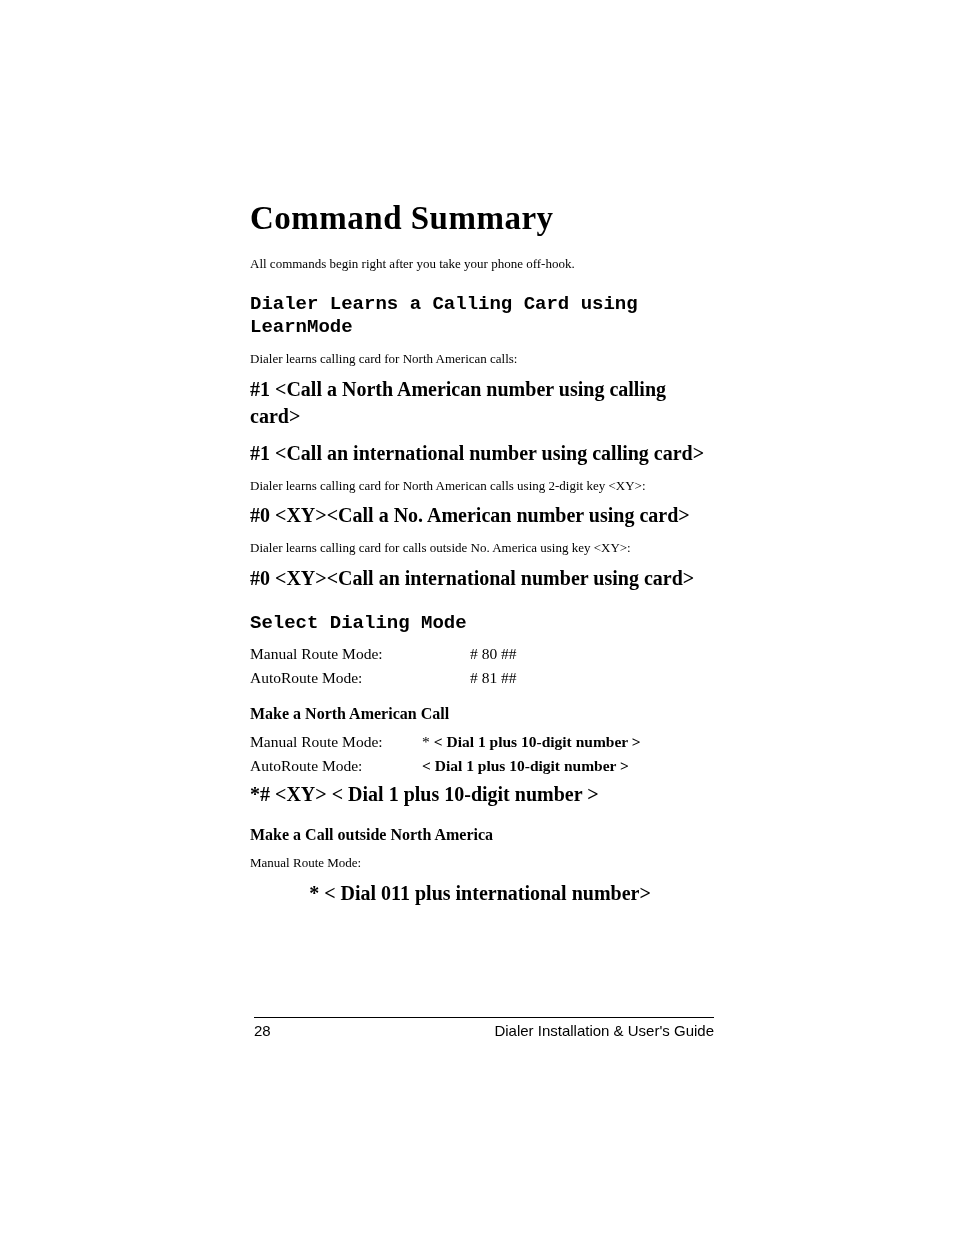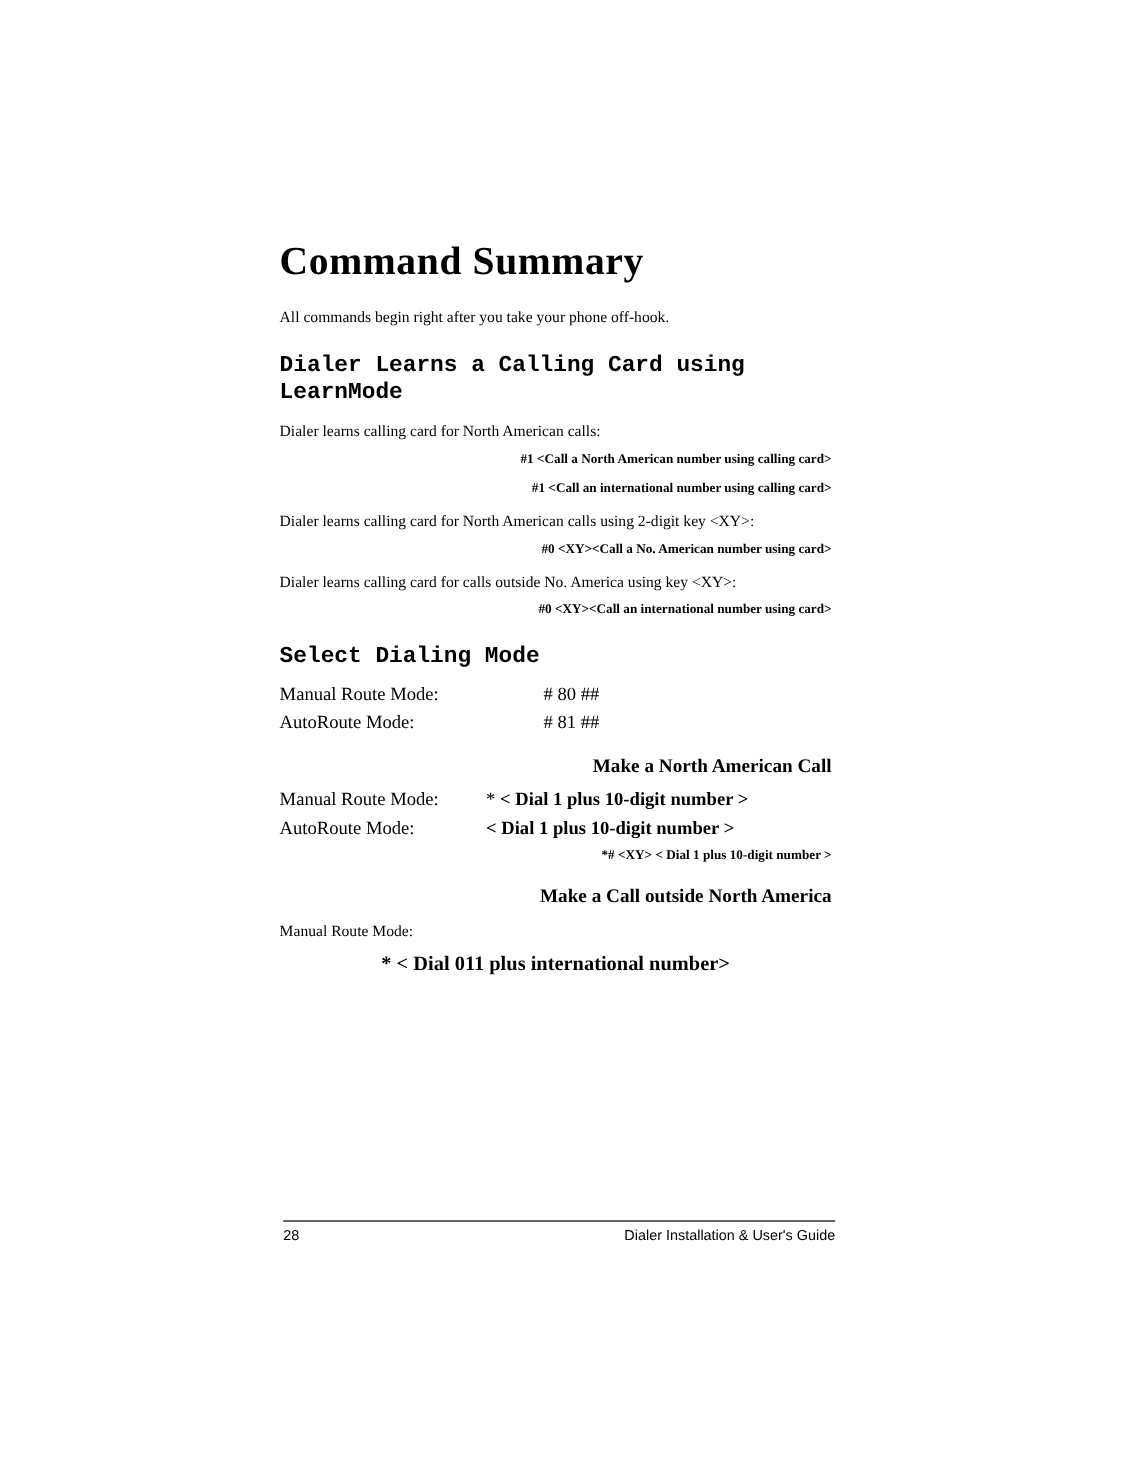--- a/index.html
+++ b/index.html
@@ -7,21 +7,21 @@
     padding: 0;
     background: #ffffff;
     font-family: "Bookman Old Style", "Palatino Linotype", Georgia, serif;
     color: #000;
     width: 954px;
     height: 1235px;
     position: relative;
   }
   .page {
     position: absolute;
-    left: 233px;
+    left: 250px;
     width: 460px;
     top: 200px;
   }
   h1 {
     font-family: "Bookman Old Style", "Century Schoolbook", Georgia, serif;
     font-size: 33px;
     font-weight: bold;
     margin: 0 0 18px 0;
     letter-spacing: 0.5px;
   }
@@ -30,62 +30,60 @@
     font-size: 19px;
     font-weight: bold;
     margin: 20px 0 10px 0;
     line-height: 1.25;
   }
   h3 {
     font-family: "Bookman Old Style", "Century Schoolbook", Georgia, serif;
     font-size: 16px;
     font-weight: bold;
     margin: 18px 0 10px 0;
-    text-align: right;
   }
   p {
     font-size: 13px;
     margin: 8px 0;
     line-height: 1.35;
   }
   .cmd {
     font-family: "Bookman Old Style", "Century Schoolbook", Georgia, serif;
     font-weight: bold;
-    font-size: 11px;
+    font-size: 20px;
     margin: 6px 0 10px 0;
-    text-align: right;
   }
   .row {
     display: flex;
     font-size: 15.5px;
     margin: 6px 0;
   }
   .row .label { width: 220px; }
   .row .value { flex: 1; }
   .row2 { display:flex; font-size:15.5px; margin:6px 0;}
   .row2 .label2 { width: 172px;}
   .row2 .star {}
   .row2 .value2 { font-weight: bold; margin-left:4px; flex:1;}
   .center-cmd {
     text-align: center;
     font-family: "Bookman Old Style", Georgia, serif;
     font-weight: bold;
-    font-size: 17px;
+    font-size: 20px;
     margin: 8px 0;
   }
   .footer {
     position: absolute;
-    left: 236px;
+    left: 254px;
     width: 460px;
     top: 1017px;
     border-top: 1px solid #000;
     box-sizing: border-box;
     padding-top: 4px;
     font-family: Arial, Helvetica, sans-serif;
-    font-size: 12px;
+    font-size: 15px;
   }
   .footer .pn { float: left; }
   .footer .ft { float: right; }
 </style>
 </head>
 <body>
 
 <div class="page">
   <h1>Command Summary</h1>
   <p>All commands begin right after you take your phone off-hook.</p>

